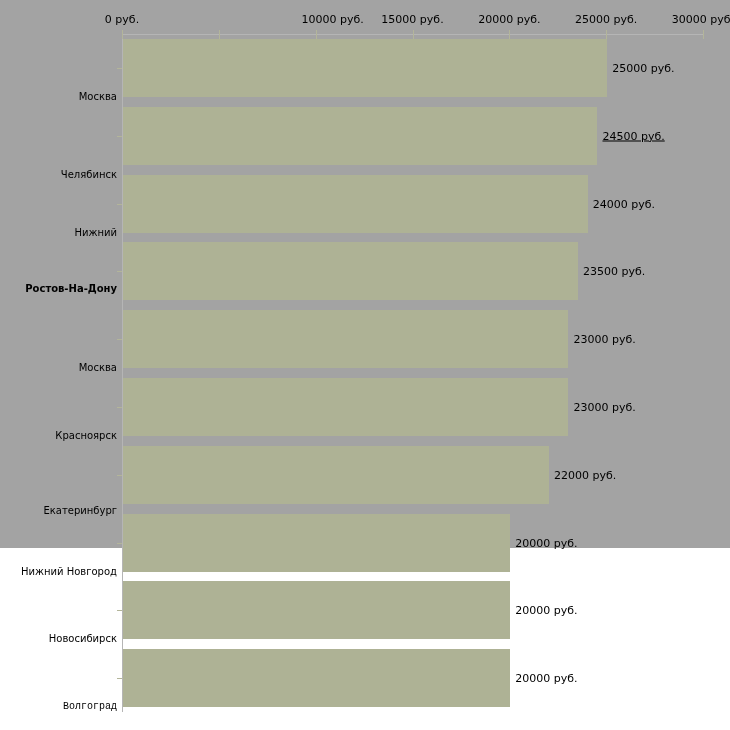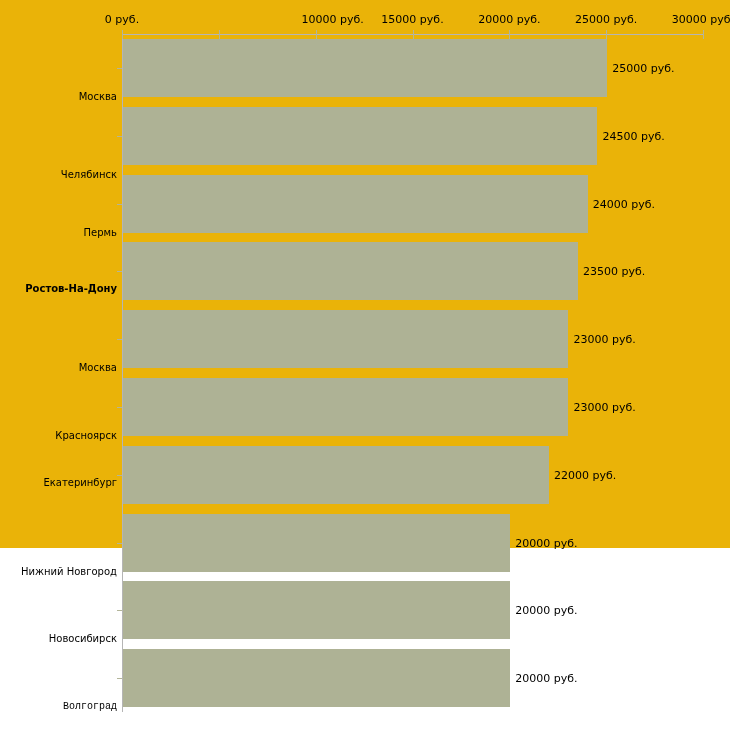--- a/index.html
+++ b/index.html
@@ -11,21 +11,21 @@
     width: 730px;
     height: 730px;
     font-family: "DejaVu Sans", sans-serif;
     overflow: hidden;
   }
 
   #chart-root {
     position: relative;
     width: 730px;
     height: 548px;
-    background: #eab308;
+    background: #a3a3a3;
   }
 
   
   .x-axis-line {
     position: absolute;
     left: 122px;
     top: 34px;
     width: 581px;
     height: 1px;
     background: #b5b5b5;
@@ -115,42 +115,42 @@
       <div class="x-tick" style="left: 703px;"></div>
       <div class="x-tick-label" style="left: 703px;">30000 руб.</div>
     </div>
 
   <div id="y-axis-labels">
       <div class="y-tick" style="top: 67.9px;"></div>
       <div class="cat-label" style="top: 67.9px;">Москва</div>
       <div class="y-tick" style="top: 135.7px;"></div>
       <div class="cat-label" style="top: 146px;">Челябинск</div>
       <div class="y-tick" style="top: 203.5px;"></div>
-      <div class="cat-label" style="top: 203.5px;">Пермь</div>
+      <div class="cat-label" style="top: 203.5px;">Нижний</div>
       <div class="y-tick" style="top: 271.3px;"></div>
       <div class="cat-label" style="top: 260px; font-weight: bold;">Ростов-На-Дону</div>
       <div class="y-tick" style="top: 339.1px;"></div>
       <div class="cat-label" style="top: 339.1px;">Москва</div>
       <div class="y-tick" style="top: 406.9px;"></div>
       <div class="cat-label" style="top: 406.9px;">Красноярск</div>
       <div class="y-tick" style="top: 474.7px;"></div>
-      <div class="cat-label" style="top: 454px; text-align: center;">Екатеринбург</div>
+      <div class="cat-label" style="top: 482px; text-align: center;">Екатеринбург</div>
       <div class="y-tick" style="top: 542.5px;"></div>
       <div class="cat-label" style="top: 542.5px;">Нижний Новгород</div>
       <div class="y-tick" style="top: 610.3px;"></div>
       <div class="cat-label" style="top: 610.3px;">Новосибирск</div>
       <div class="y-tick" style="top: 678.1px;"></div>
       <div class="cat-label" style="top: 678.1px; font-family: Liberation Mono, monospace;">Волгоград</div>
     </div>
 
   <div id="bars-layer">
       <div class="bar" style="top: 38.9px; height: 58px; width: 484.167px; background: rgb(174, 178, 149);"></div>
       <div class="bar-value" style="left: 612.167px; top: 67.9px;">25000 руб.</div>
       <div class="bar" style="top: 106.7px; height: 58px; width: 474.483px; background: rgb(174, 178, 149);"></div>
-      <div class="bar-value" style="left: 602.483px; top: 135.7px;">24500 руб.</div>
+      <div class="bar-value" style="left: 602.483px; top: 135.7px; text-decoration: underline;">24500 руб.</div>
       <div class="bar" style="top: 174.5px; height: 58px; width: 464.8px; background: rgb(174, 178, 149);"></div>
       <div class="bar-value" style="left: 592.8px; top: 203.5px;">24000 руб.</div>
       <div class="bar" style="top: 242.3px; height: 58px; width: 455.117px; background: rgb(174, 178, 149);"></div>
       <div class="bar-value" style="left: 583.117px; top: 271.3px;">23500 руб.</div>
       <div class="bar" style="top: 310.1px; height: 58px; width: 445.433px; background: rgb(174, 178, 149);"></div>
       <div class="bar-value" style="left: 573.433px; top: 339.1px;">23000 руб.</div>
       <div class="bar" style="top: 377.9px; height: 58px; width: 445.433px; background: rgb(174, 178, 149);"></div>
       <div class="bar-value" style="left: 573.433px; top: 406.9px;">23000 руб.</div>
       <div class="bar" style="top: 445.7px; height: 58px; width: 426.067px; background: rgb(174, 178, 149);"></div>
       <div class="bar-value" style="left: 554.067px; top: 474.7px;">22000 руб.</div>

